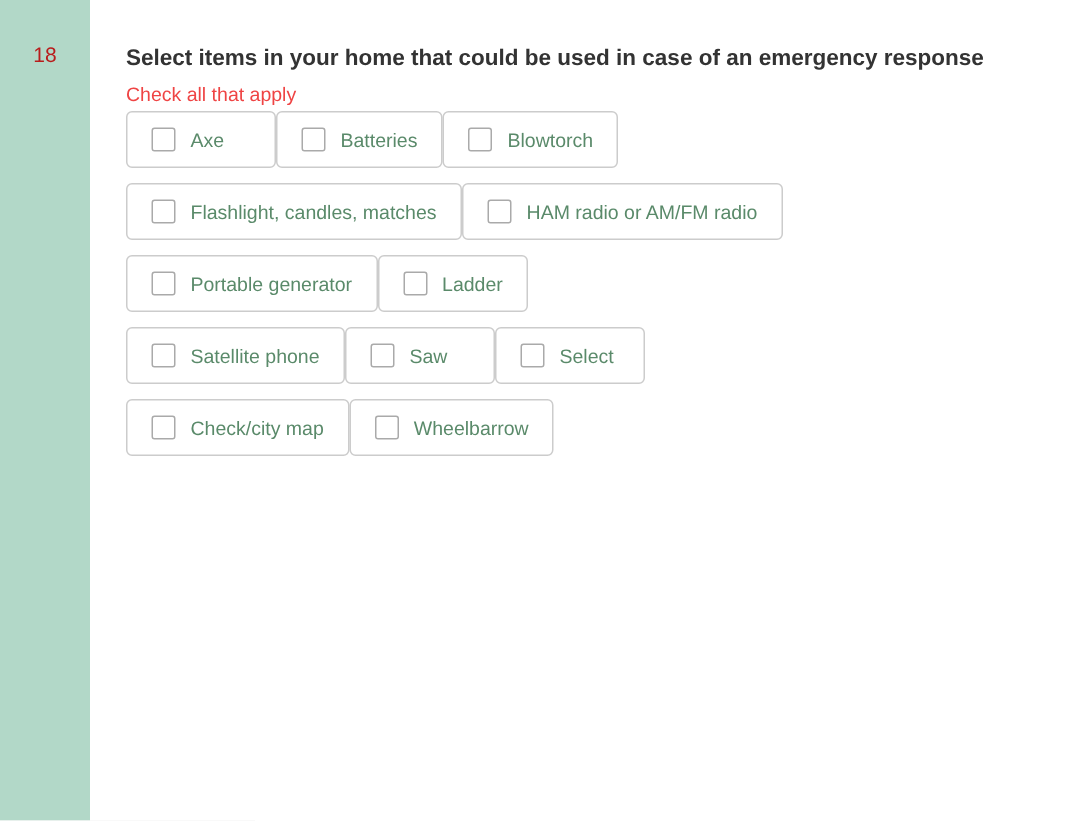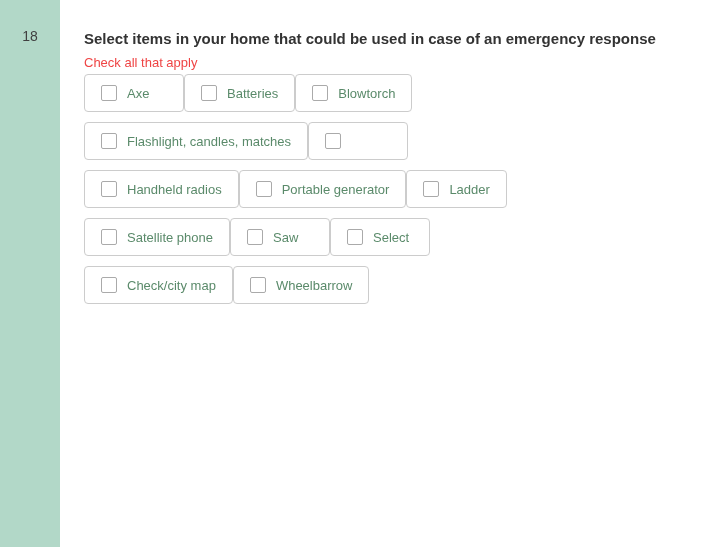--- a/index.html
+++ b/index.html
@@ -22,21 +22,21 @@
       width: 60px;
       background: #b2d8c8;
       display: flex;
       align-items: flex-start;
       justify-content: center;
       padding-top: 28px;
       flex-shrink: 0;
     }
     .question-number {
       font-size: 14px;
-      color: #404040;
+      color: #b91c1c;
       font-weight: normal;
       text-align: center;
     }
     .content {
       flex: 1;
       padding: 28px 28px 28px 24px;
     }
     .question-title {
       font-size: 15px;
       color: #333;
@@ -108,27 +108,24 @@
             <span class="option-label">Blowtorch</span>
           </div>
         </div>
         <div class="options-row">
           <div class="option-item">
             <div class="checkbox"></div>
             <span class="option-label">Flashlight, candles, matches</span>
           </div>
           <div class="option-item">
             <div class="checkbox"></div>
+            <span class="option-label">HAM radio or AM/FM radio</span>
           </div>
         </div>
         <div class="options-row">
-          <div class="option-item">
-            <div class="checkbox"></div>
-            <span class="option-label">Handheld radios</span>
-          </div>
           <div class="option-item">
             <div class="checkbox"></div>
             <span class="option-label">Portable generator</span>
           </div>
           <div class="option-item">
             <div class="checkbox"></div>
             <span class="option-label">Ladder</span>
           </div>
         </div>
         <div class="options-row">

